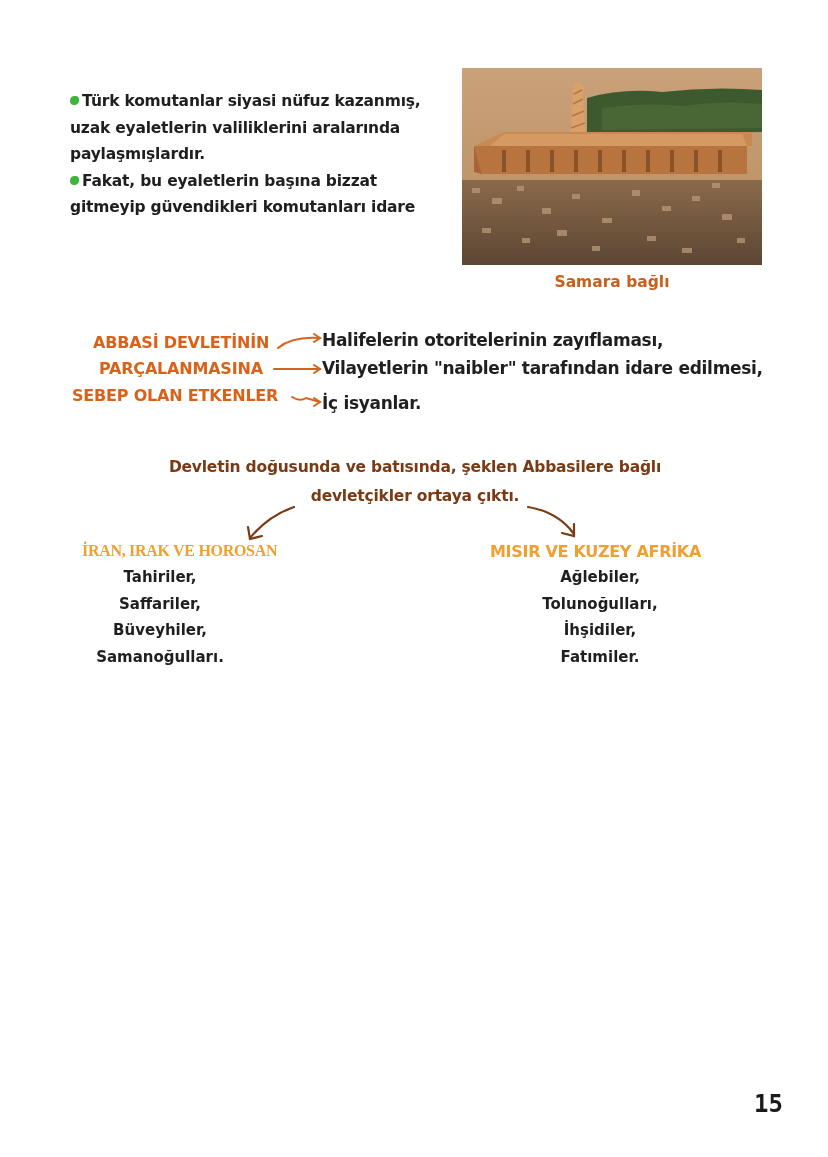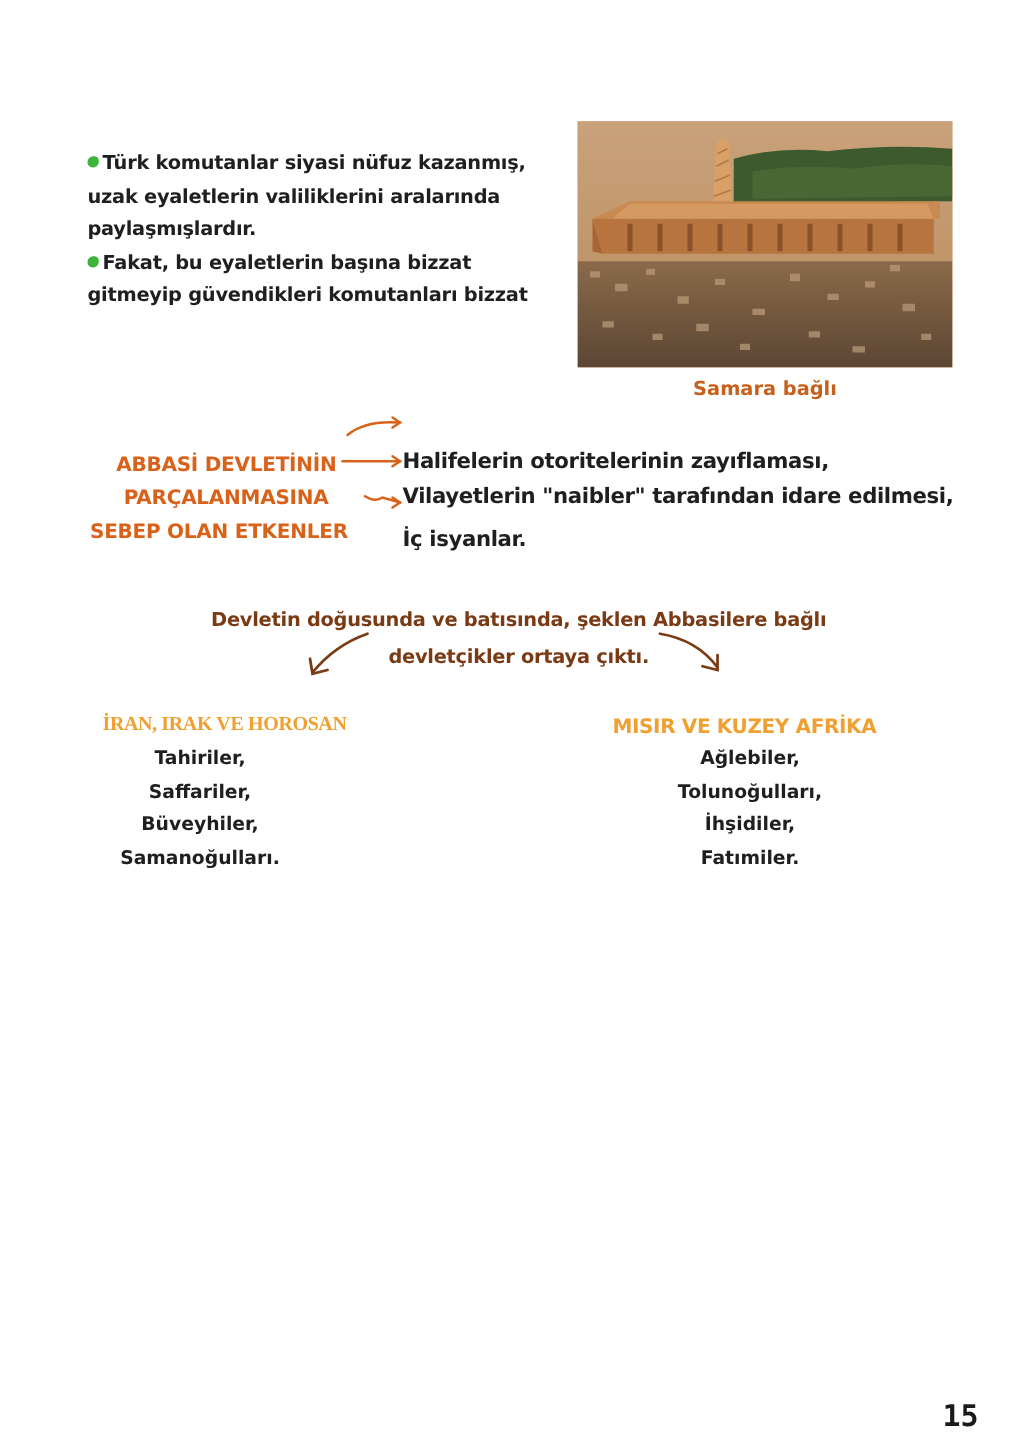--- a/index.html
+++ b/index.html
@@ -8,21 +8,21 @@
       background: #ffffff;
     }
     body {
       width: 828px;
       height: 1157px;
       position: relative;
       overflow: hidden;
       font-family: "DejaVu Sans", sans-serif;
       color: #1c1c1c;
     }
-    .abs { position: absolute; margin-top: 29px; }
+    .abs { position: absolute; }
 
     
     .intro {
       left: 70px;
       top: 88px;
       width: 380px;
       font-size: 15.5px;
       line-height: 26.5px;
       font-weight: bold;
       letter-spacing: -0.2px;
@@ -119,21 +119,21 @@
 
 <div class="abs intro">
   <span class="line">
     <span class="bullet"></span><span>Türk komutanlar siyasi nüfuz kazanmış,</span>
   </span>
   <span class="line">uzak eyaletlerin valiliklerini aralarında</span>
   <span class="line">paylaşmışlardır.</span>
   <span class="line">
     <span class="bullet"></span><span>Fakat, bu eyaletlerin başına bizzat</span>
   </span>
-  <span class="line">gitmeyip güvendikleri komutanları bizzat</span>
+  <span class="line">gitmeyip güvendikleri komutanları idare</span>
 </div>
 
 <div class="abs photo">
   <svg width="300" height="197" viewBox="0 0 300 197">
     <defs>
       <linearGradient id="sky" x1="0" y1="0" x2="0" y2="1">
         <stop offset="0" stop-color="#c9a17a"></stop>
         <stop offset="1" stop-color="#b98c5e"></stop>
       </linearGradient>
       <linearGradient id="town" x1="0" y1="0" x2="0" y2="1">

